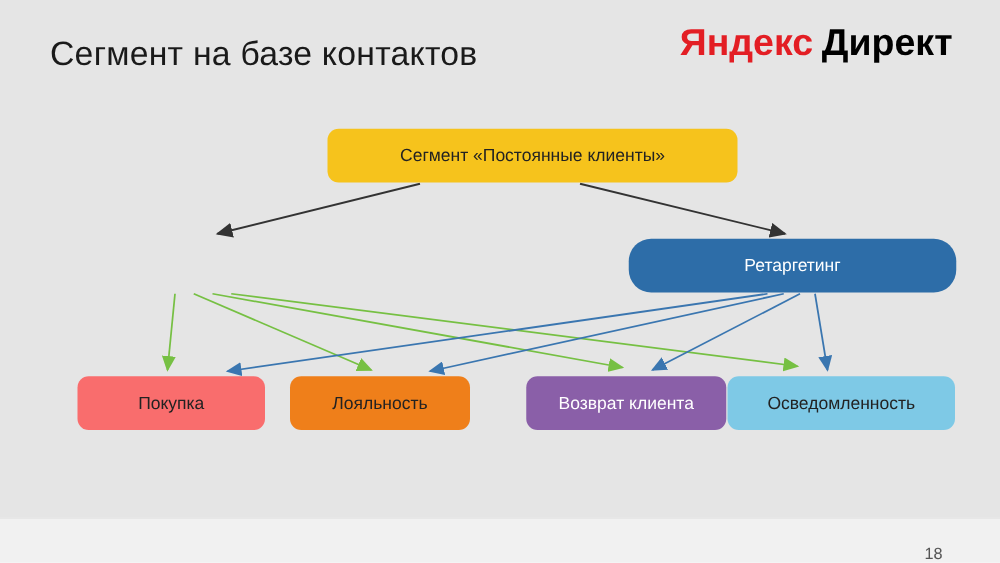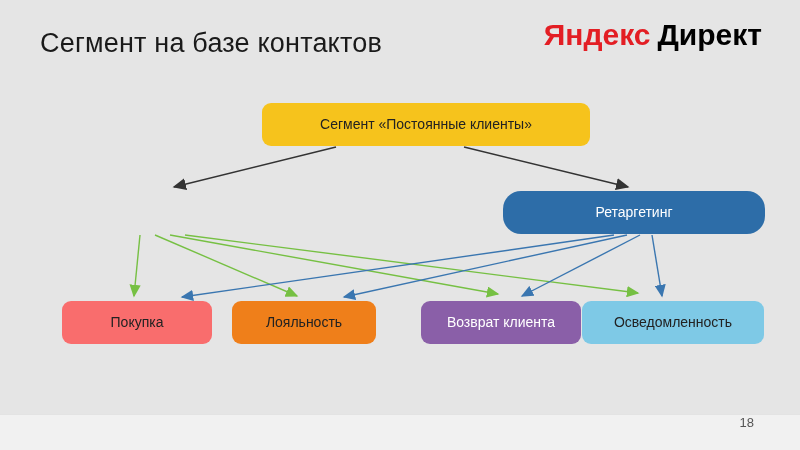--- a/index.html
+++ b/index.html
@@ -32,21 +32,21 @@
   .n-root{left:262px;top:103px;width:328px;height:43px;}
   .n-bid{left:38px;top:191px;width:262px;height:43px;}
   .n-ret{left:503px;top:191px;width:262px;height:43px;}
   .n-buy{left:62px;top:301px;width:150px;height:43px;}
   .n-loyal{left:232px;top:301px;width:144px;height:43px;}
   .n-return{left:407px;top:301px;width:160px;height:43px;margin-left:14px;}
   .n-aware{left:582px;top:301px;width:182px;height:43px;}
   .footer{
     position:absolute;left:0;bottom:0;width:800px;height:36px;
     background:#f1f1f1;border-top:1px solid #e3e3e3;
-    display:flex;align-items:flex-start;justify-content:flex-end;
+    display:flex;align-items:flex-end;justify-content:flex-end;
     box-sizing:border-box;padding-right:46px;
   }
   .page-num{font-size:13px;color:#555;}
 </style>
 </head>
 <body>
 
 <div class="slide">
 
   <h1 class="title">Сегмент на базе контактов</h1>

